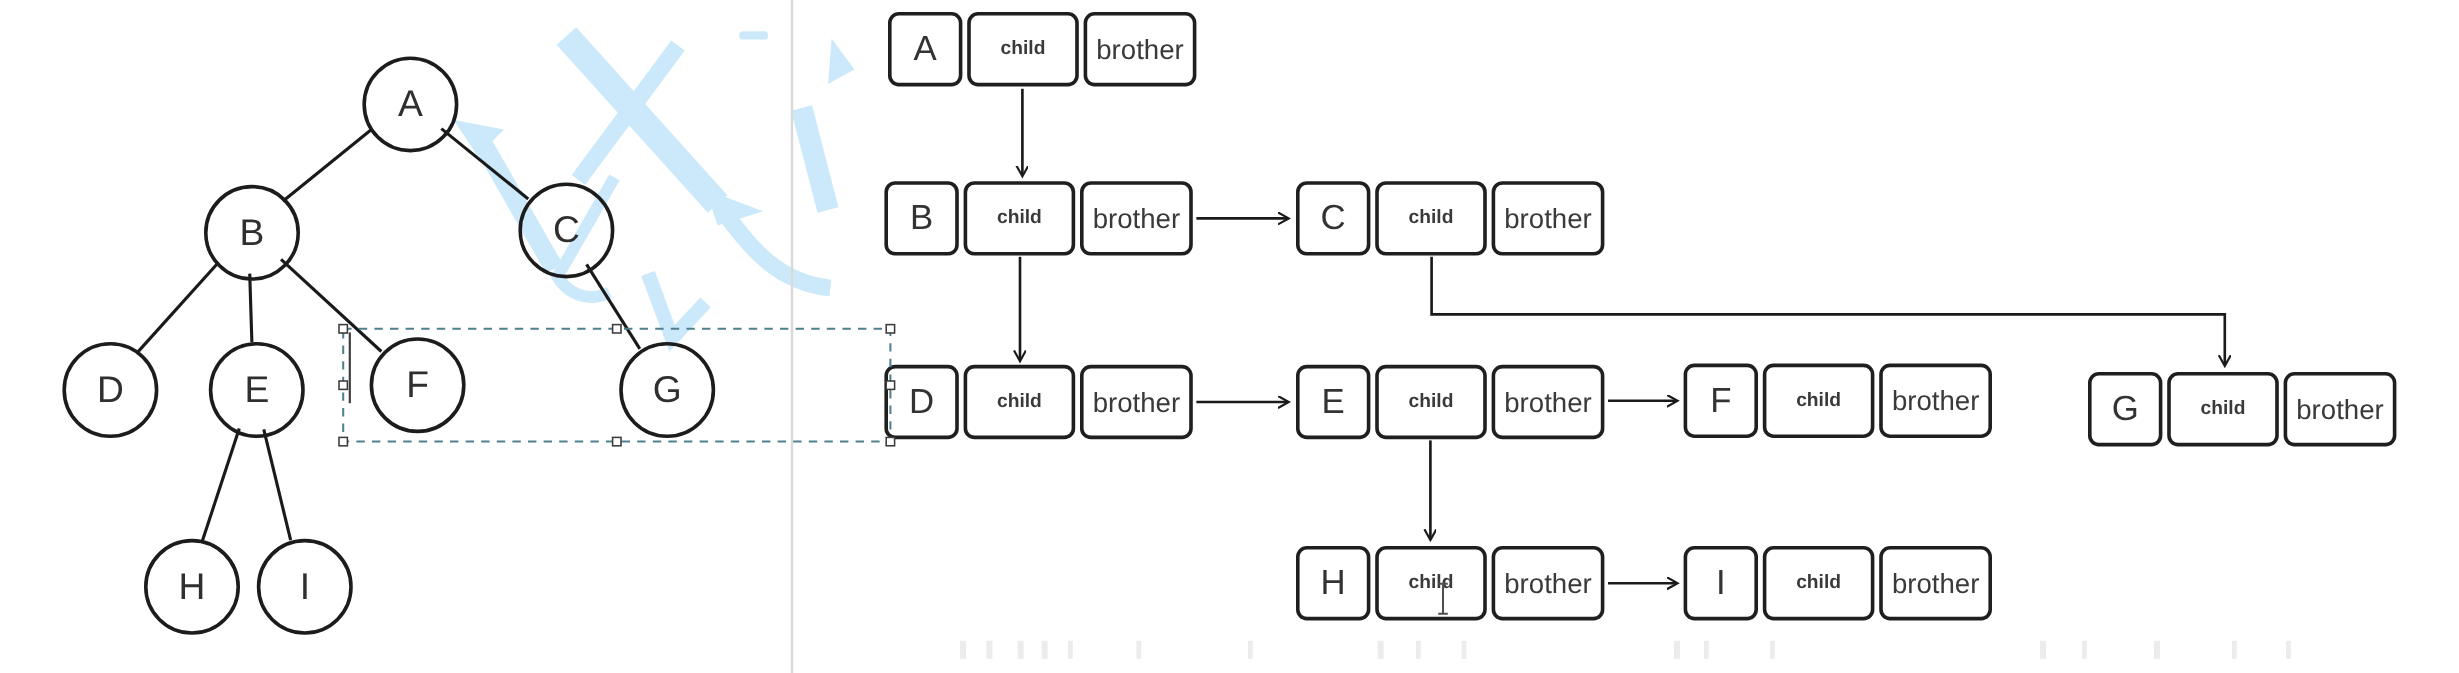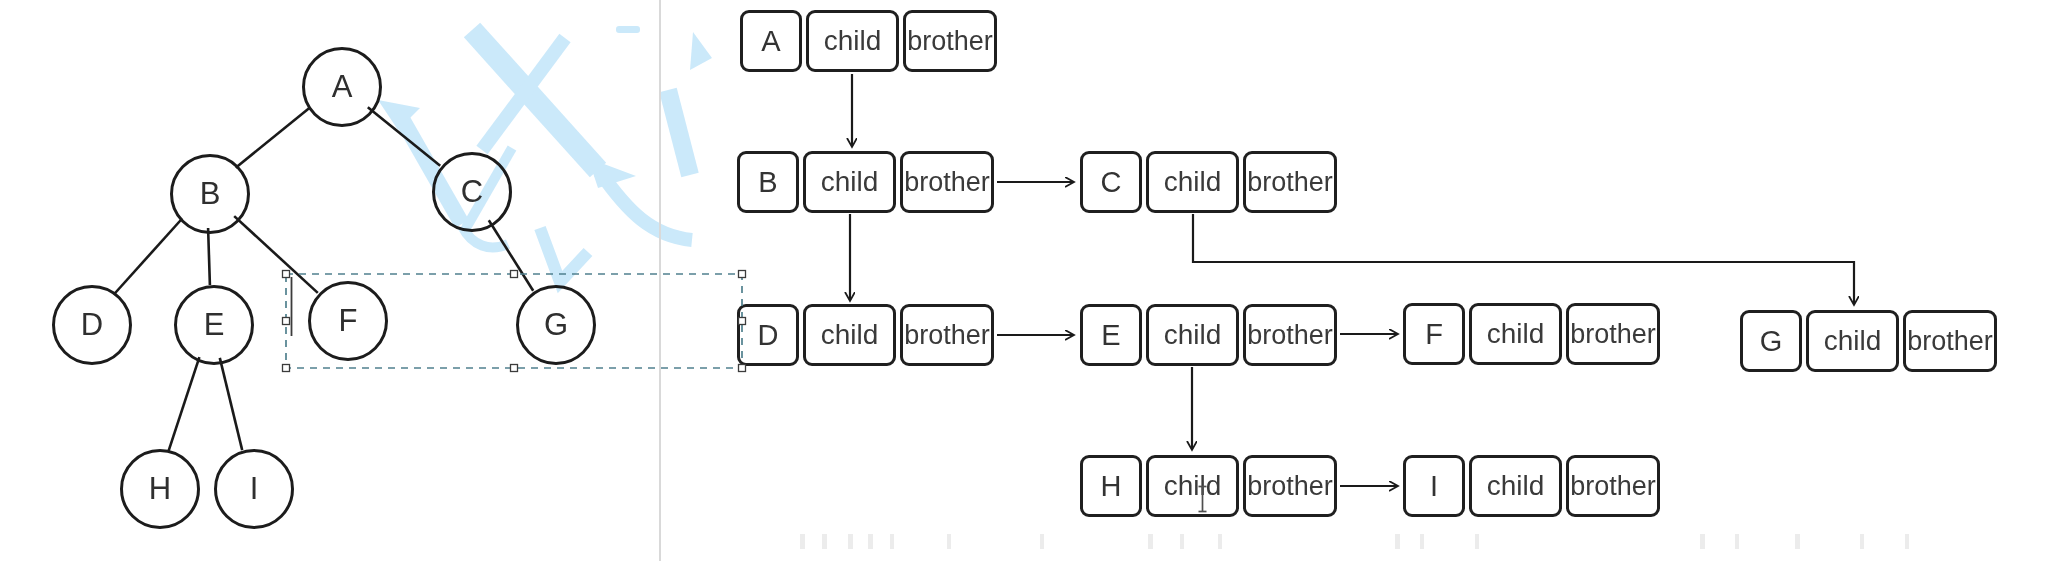--- a/index.html
+++ b/index.html
@@ -6,22 +6,22 @@
   #stage{position:relative;width:2049px;height:561px;background:#ffffff;overflow:hidden;
          font-family:"Liberation Sans", sans-serif;}
   svg.layer{position:absolute;left:0;top:0;pointer-events:none;}
   .tnode{position:absolute;width:74px;height:74px;border:3px solid #1c1c1c;border-radius:50%;
          background:transparent;display:flex;align-items:center;justify-content:center;
          font-size:31px;color:#2f2f2f;z-index:3;}
   .lrow{position:absolute;display:flex;gap:4px;z-index:3;}
   .cell{height:62px;border:3px solid #1f1f1f;border-radius:9px;background:#ffffff;
         display:flex;align-items:center;justify-content:center;box-sizing:border-box;color:#3a3a3a;}
   .cell.letter{width:62px;font-size:29px;color:#333333;}
-  .cell.child{width:93px;font-size:28px;}
-  .cell.brother{width:94px;font-size:27px;}
+  .cell.child{width:93px;font-size:16px;font-weight:bold;}
+  .cell.brother{width:94px;font-size:23px;}
   #divider{position:absolute;top:0;width:2px;height:561px;background:#d9d9d9;z-index:1;}
   .z1{z-index:1}.z2{z-index:2}.z4{z-index:4}.z5{z-index:5}
 </style>
 </head>
 <body>
 
 <div id="stage">
 
   <svg class="layer z1" width="2049" height="561">
     <g stroke="#c9e8fa" fill="#c9e8fa" opacity="0.95">

